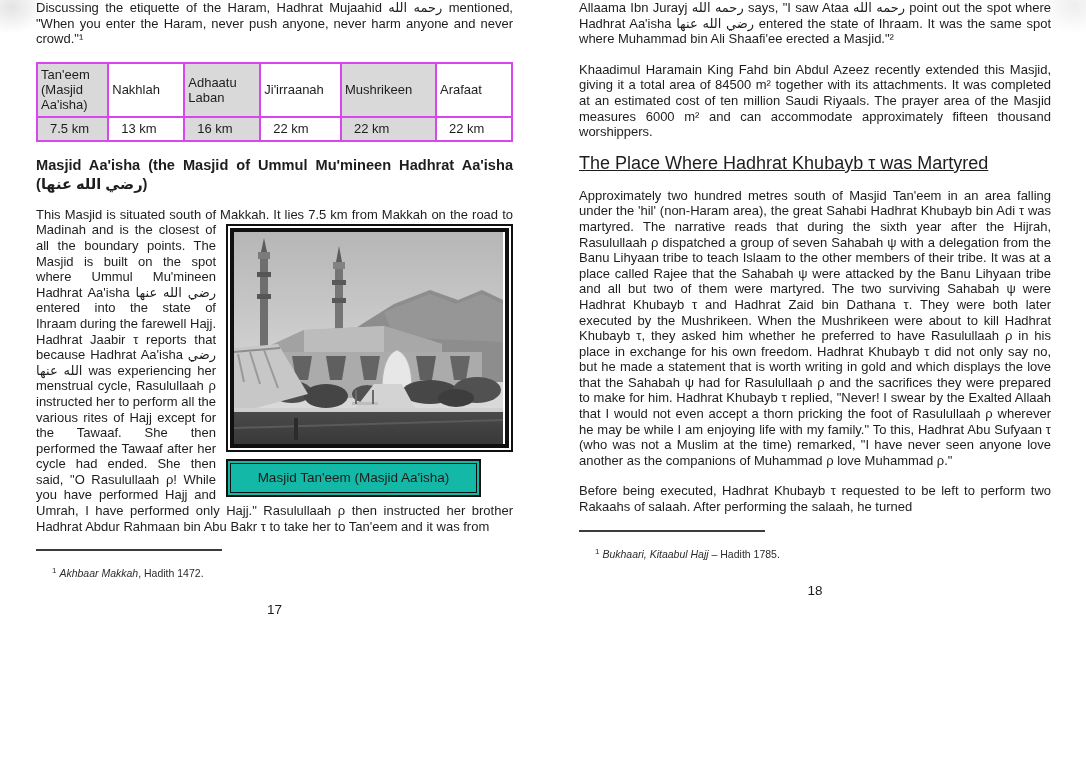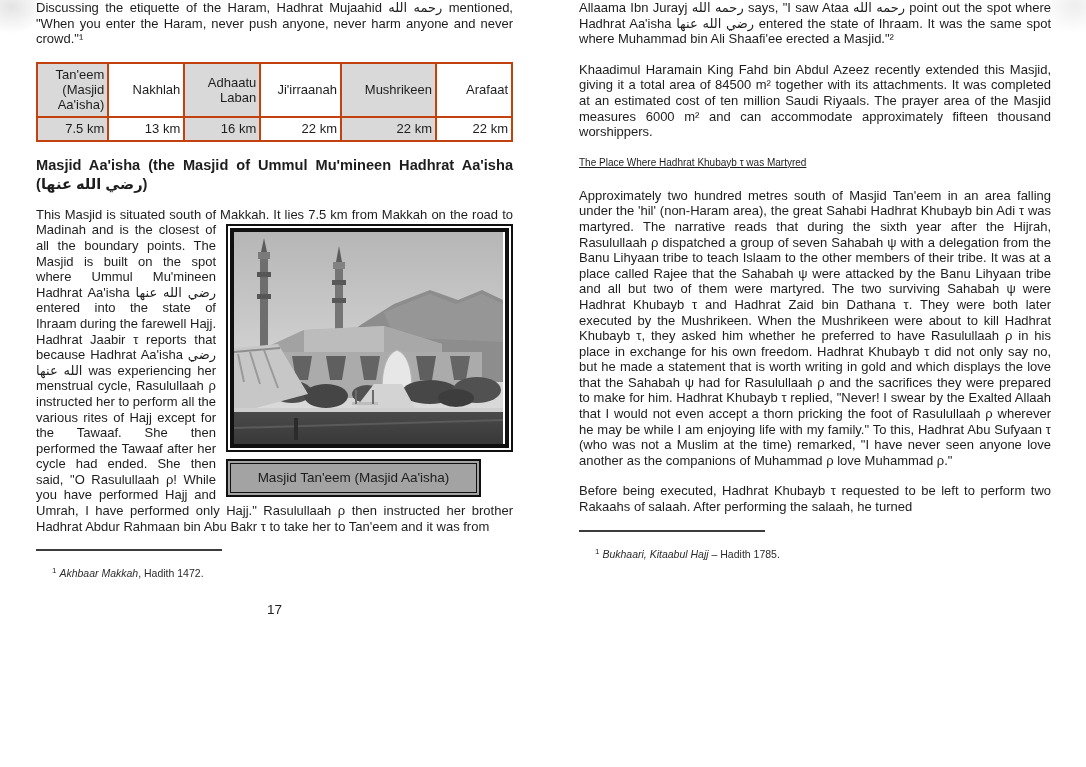--- a/index.html
+++ b/index.html
@@ -19,47 +19,47 @@
 
   p.body-text{
     font-size:13px;line-height:15.6px;text-align:justify;
     margin:0 0 15px 0;
   }
   .first{margin-top:37px;}
 
   
   table.dist{border-collapse:collapse;width:100%;margin:1px 0 14px 0;
     font-size:13px;line-height:15px;}
-  table.dist td{border:2px solid #c2410c;text-align:right;padding:2px 3px;}
+  table.dist td{border:2px solid #d946ef;text-align:left;padding:2px 3px;}
   td.shade{background:#d9d9d9;}
   tr.hdr td{height:48px;vertical-align:middle;}
   tr.val td{height:18px;padding-left:12px;}
 
   h1.masjid-heading{
     font-size:14.6px;font-weight:bold;line-height:19px;
     text-align:justify;margin:0 0 13px 0;
   }
 
   
   .photo-float{float:right;width:287px;margin:2px 0 4px 10px;}
   .photo-frame{border:2px solid #101010;padding:2px;background:#fff;}
   .photo-frame-inner{border:4px solid #101010;font-size:0;}
   .photo-frame-inner svg{display:block;}
-  .caption-box{margin-top:7px;width:247px;border:2px solid #101010;padding:2px;background:#a3a3a3;}
+  .caption-box{margin-top:7px;width:247px;border:2px solid #101010;padding:2px;background:#14b8a6;}
   .caption-inner{border:1px solid #101010;text-align:center;
     font-size:13.5px;line-height:16px;padding:6px 4px;}
 
   .foot-block{clear:none;}
   hr.foot-sep{border:none;border-top:2px solid #3c3c3c;width:186px;margin:14px 0 5px 0;}
   .footnote{font-size:10.5px;line-height:13px;color:#2c2c2c;margin:16px;}
   .footnote sup{font-size:8px;}
   .page-num{text-align:center;font-size:13.5px;margin-top:22px;}
 
   h2.place-heading{
-    font-size:10px;font-weight:normal;text-decoration:underline;
+    font-size:18px;font-weight:normal;text-decoration:underline;
     margin:1px 0 17px 0;line-height:16px;
   }
   sup{line-height:0;}
 </style>
 </head>
 <body>
 
 <div class="corner-smudge"></div>
 <div class="corner-smudge right"></div>
 
@@ -192,14 +192,15 @@
 
   <h2 class="place-heading">The Place Where Hadhrat Khubayb τ was Martyred</h2>
 
   <p class="body-text">Approximately two hundred metres south of Masjid Tan'eem in an area falling under the 'hil' (non-Haram area), the great Sahabi Hadhrat Khubayb bin Adi τ was martyred. The narrative reads that during the sixth year after the Hijrah, Rasulullaah ρ dispatched a group of seven Sahabah ψ with a delegation from the Banu Lihyaan tribe to teach Islaam to the other members of their tribe. It was at a place called Rajee that the Sahabah ψ were attacked by the Banu Lihyaan tribe and all but two of them were martyred. The two surviving Sahabah ψ were Hadhrat Khubayb τ and Hadhrat Zaid bin Dathana τ. They were both later executed by the Mushrikeen. When the Mushrikeen were about to kill Hadhrat Khubayb τ, they asked him whether he preferred to have Rasulullaah ρ in his place in exchange for his own freedom. Hadhrat Khubayb τ did not only say no, but he made a statement that is worth writing in gold and which displays the love that the Sahabah ψ had for Rasulullaah ρ and the sacrifices they were prepared to make for him. Hadhrat Khubayb τ replied, "Never! I swear by the Exalted Allaah that I would not even accept a thorn pricking the foot of Rasulullaah ρ wherever he may be while I am enjoying life with my family." To this, Hadhrat Abu Sufyaan τ (who was not a Muslim at the time) remarked, "I have never seen anyone love another as the companions of Muhammad ρ love Muhammad ρ."</p>
 
   <p class="body-text">Before being executed, Hadhrat Khubayb τ requested to be left to perform two Rakaahs of salaah. After performing the salaah, he turned</p>
 
   <div class="foot-block">
     <hr class="foot-sep" style="margin-top:2px">
     <p class="footnote"><sup>1</sup> <i>Bukhaari, Kitaabul Hajj</i><span> – Hadith 1785.</span></p>
+    <div class="page-num">18</div>
   </div>
 </div>
 
 </body></html>

